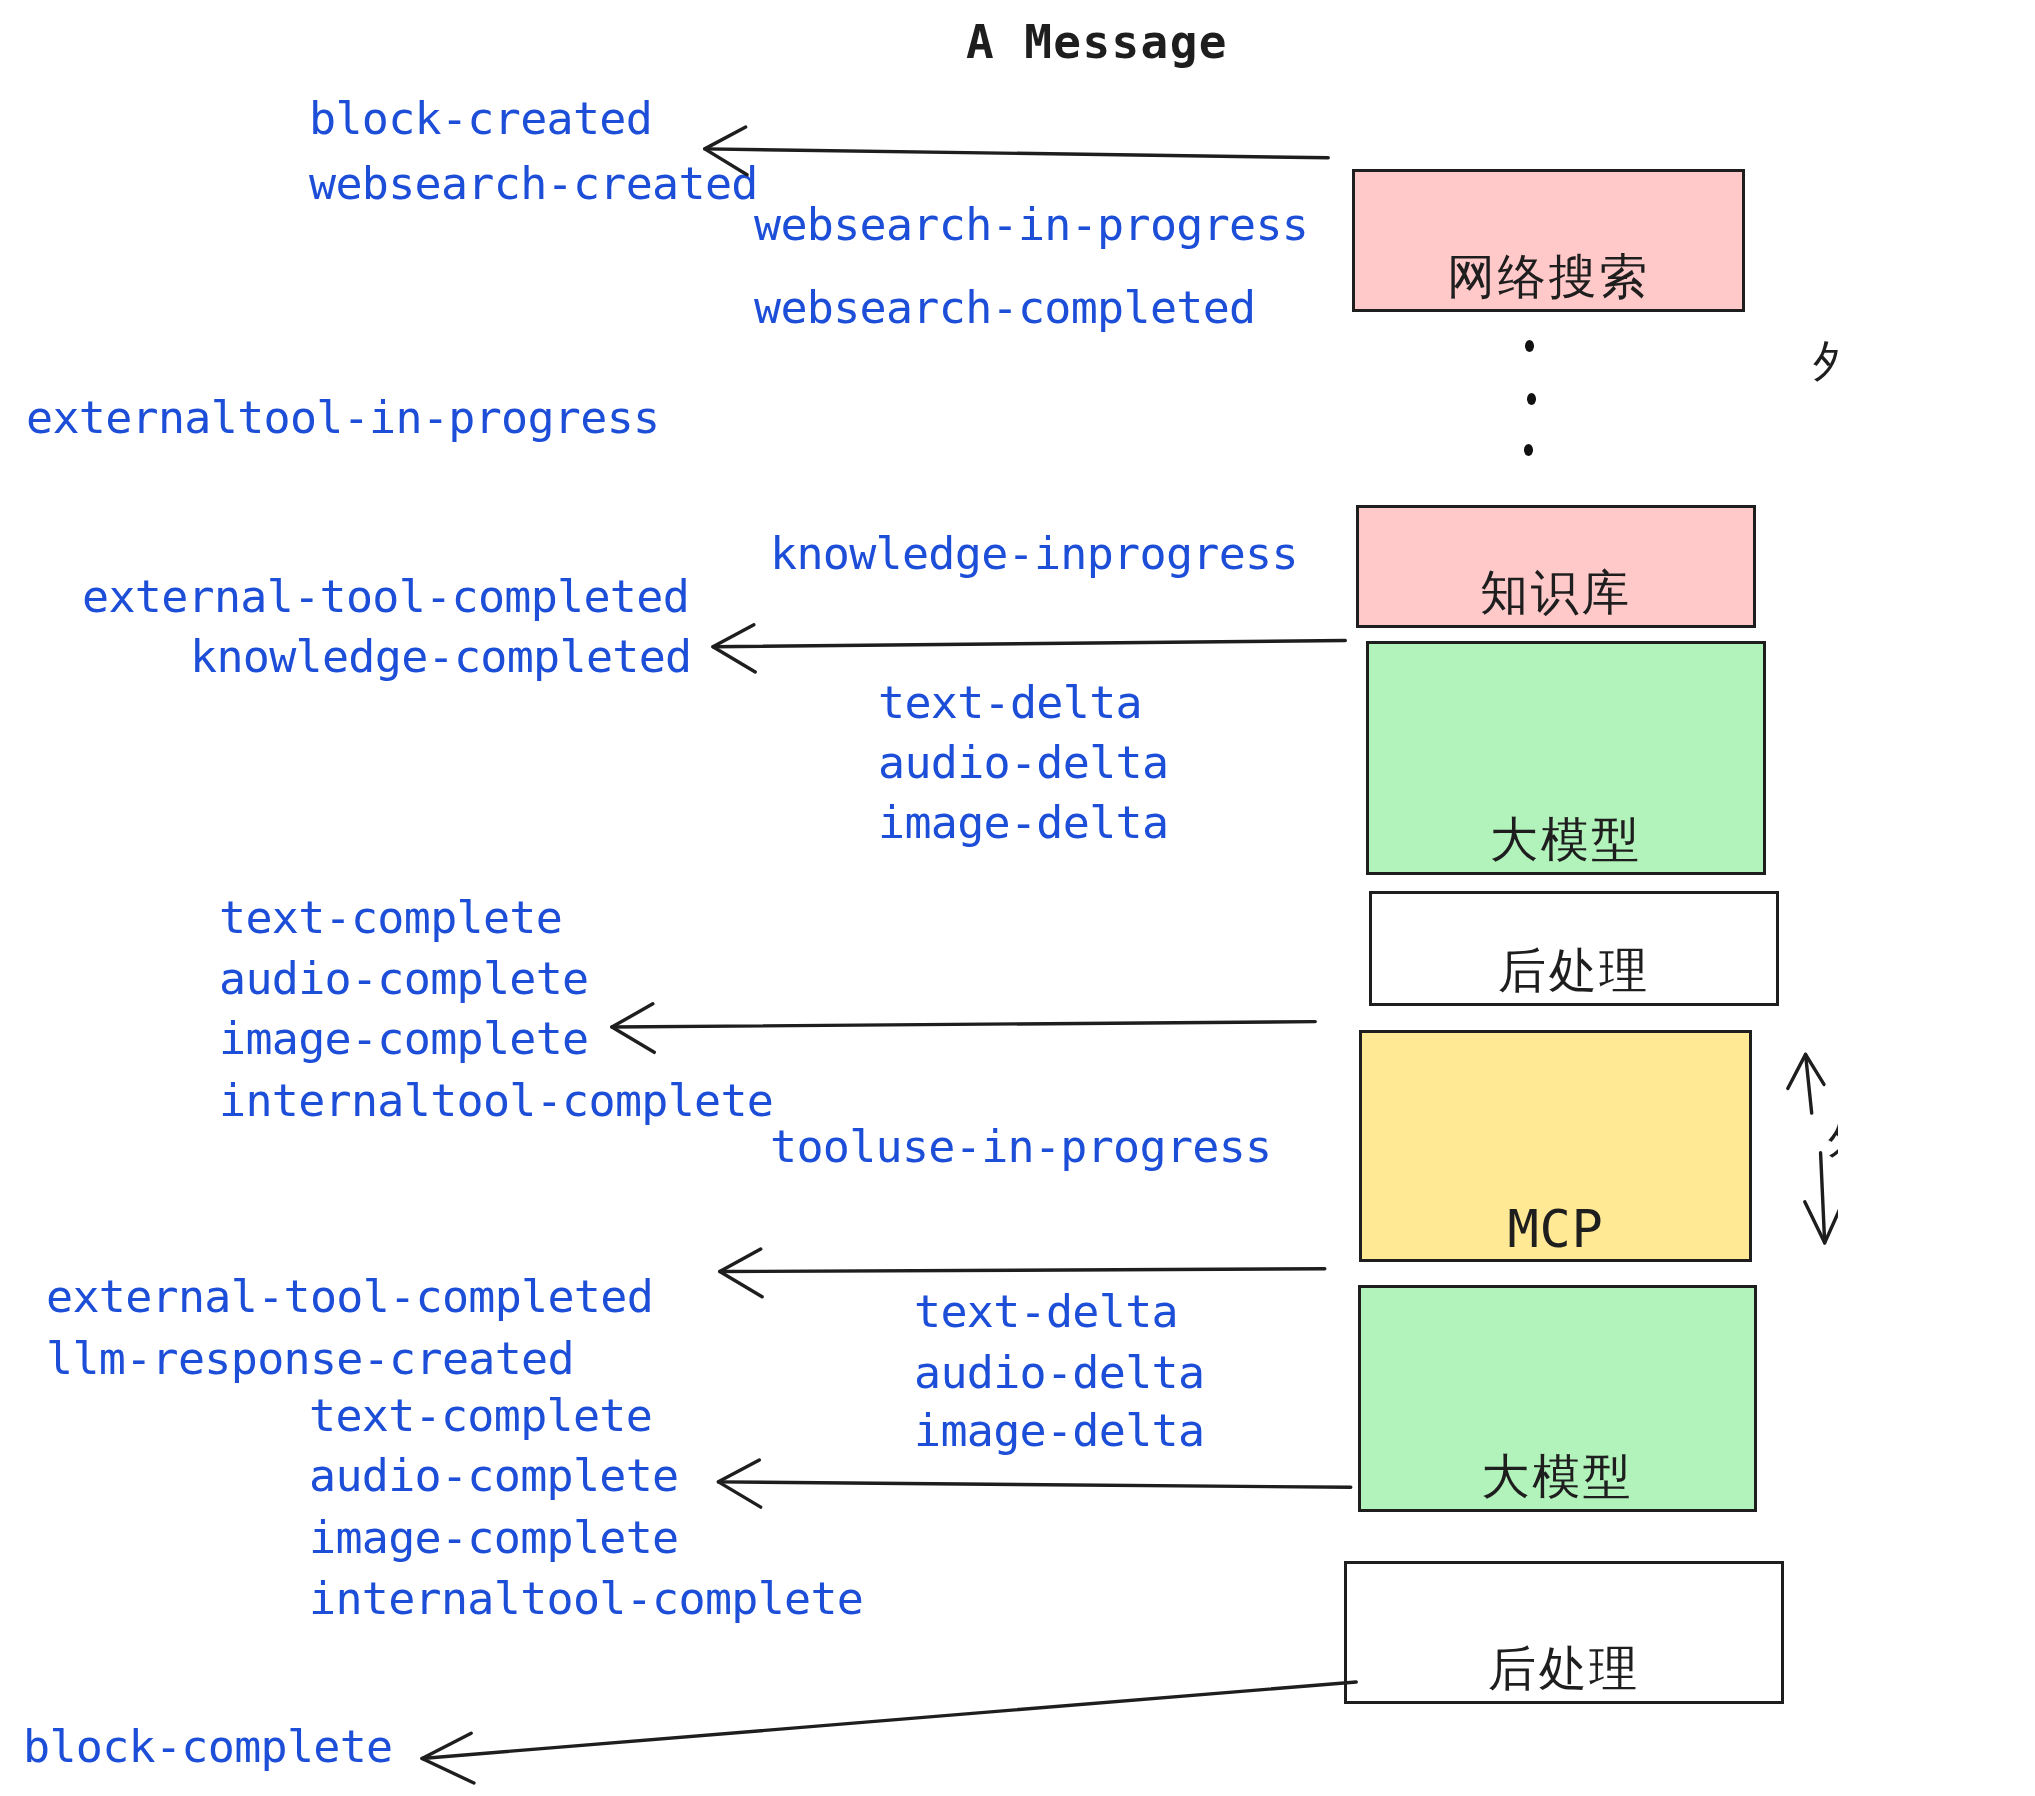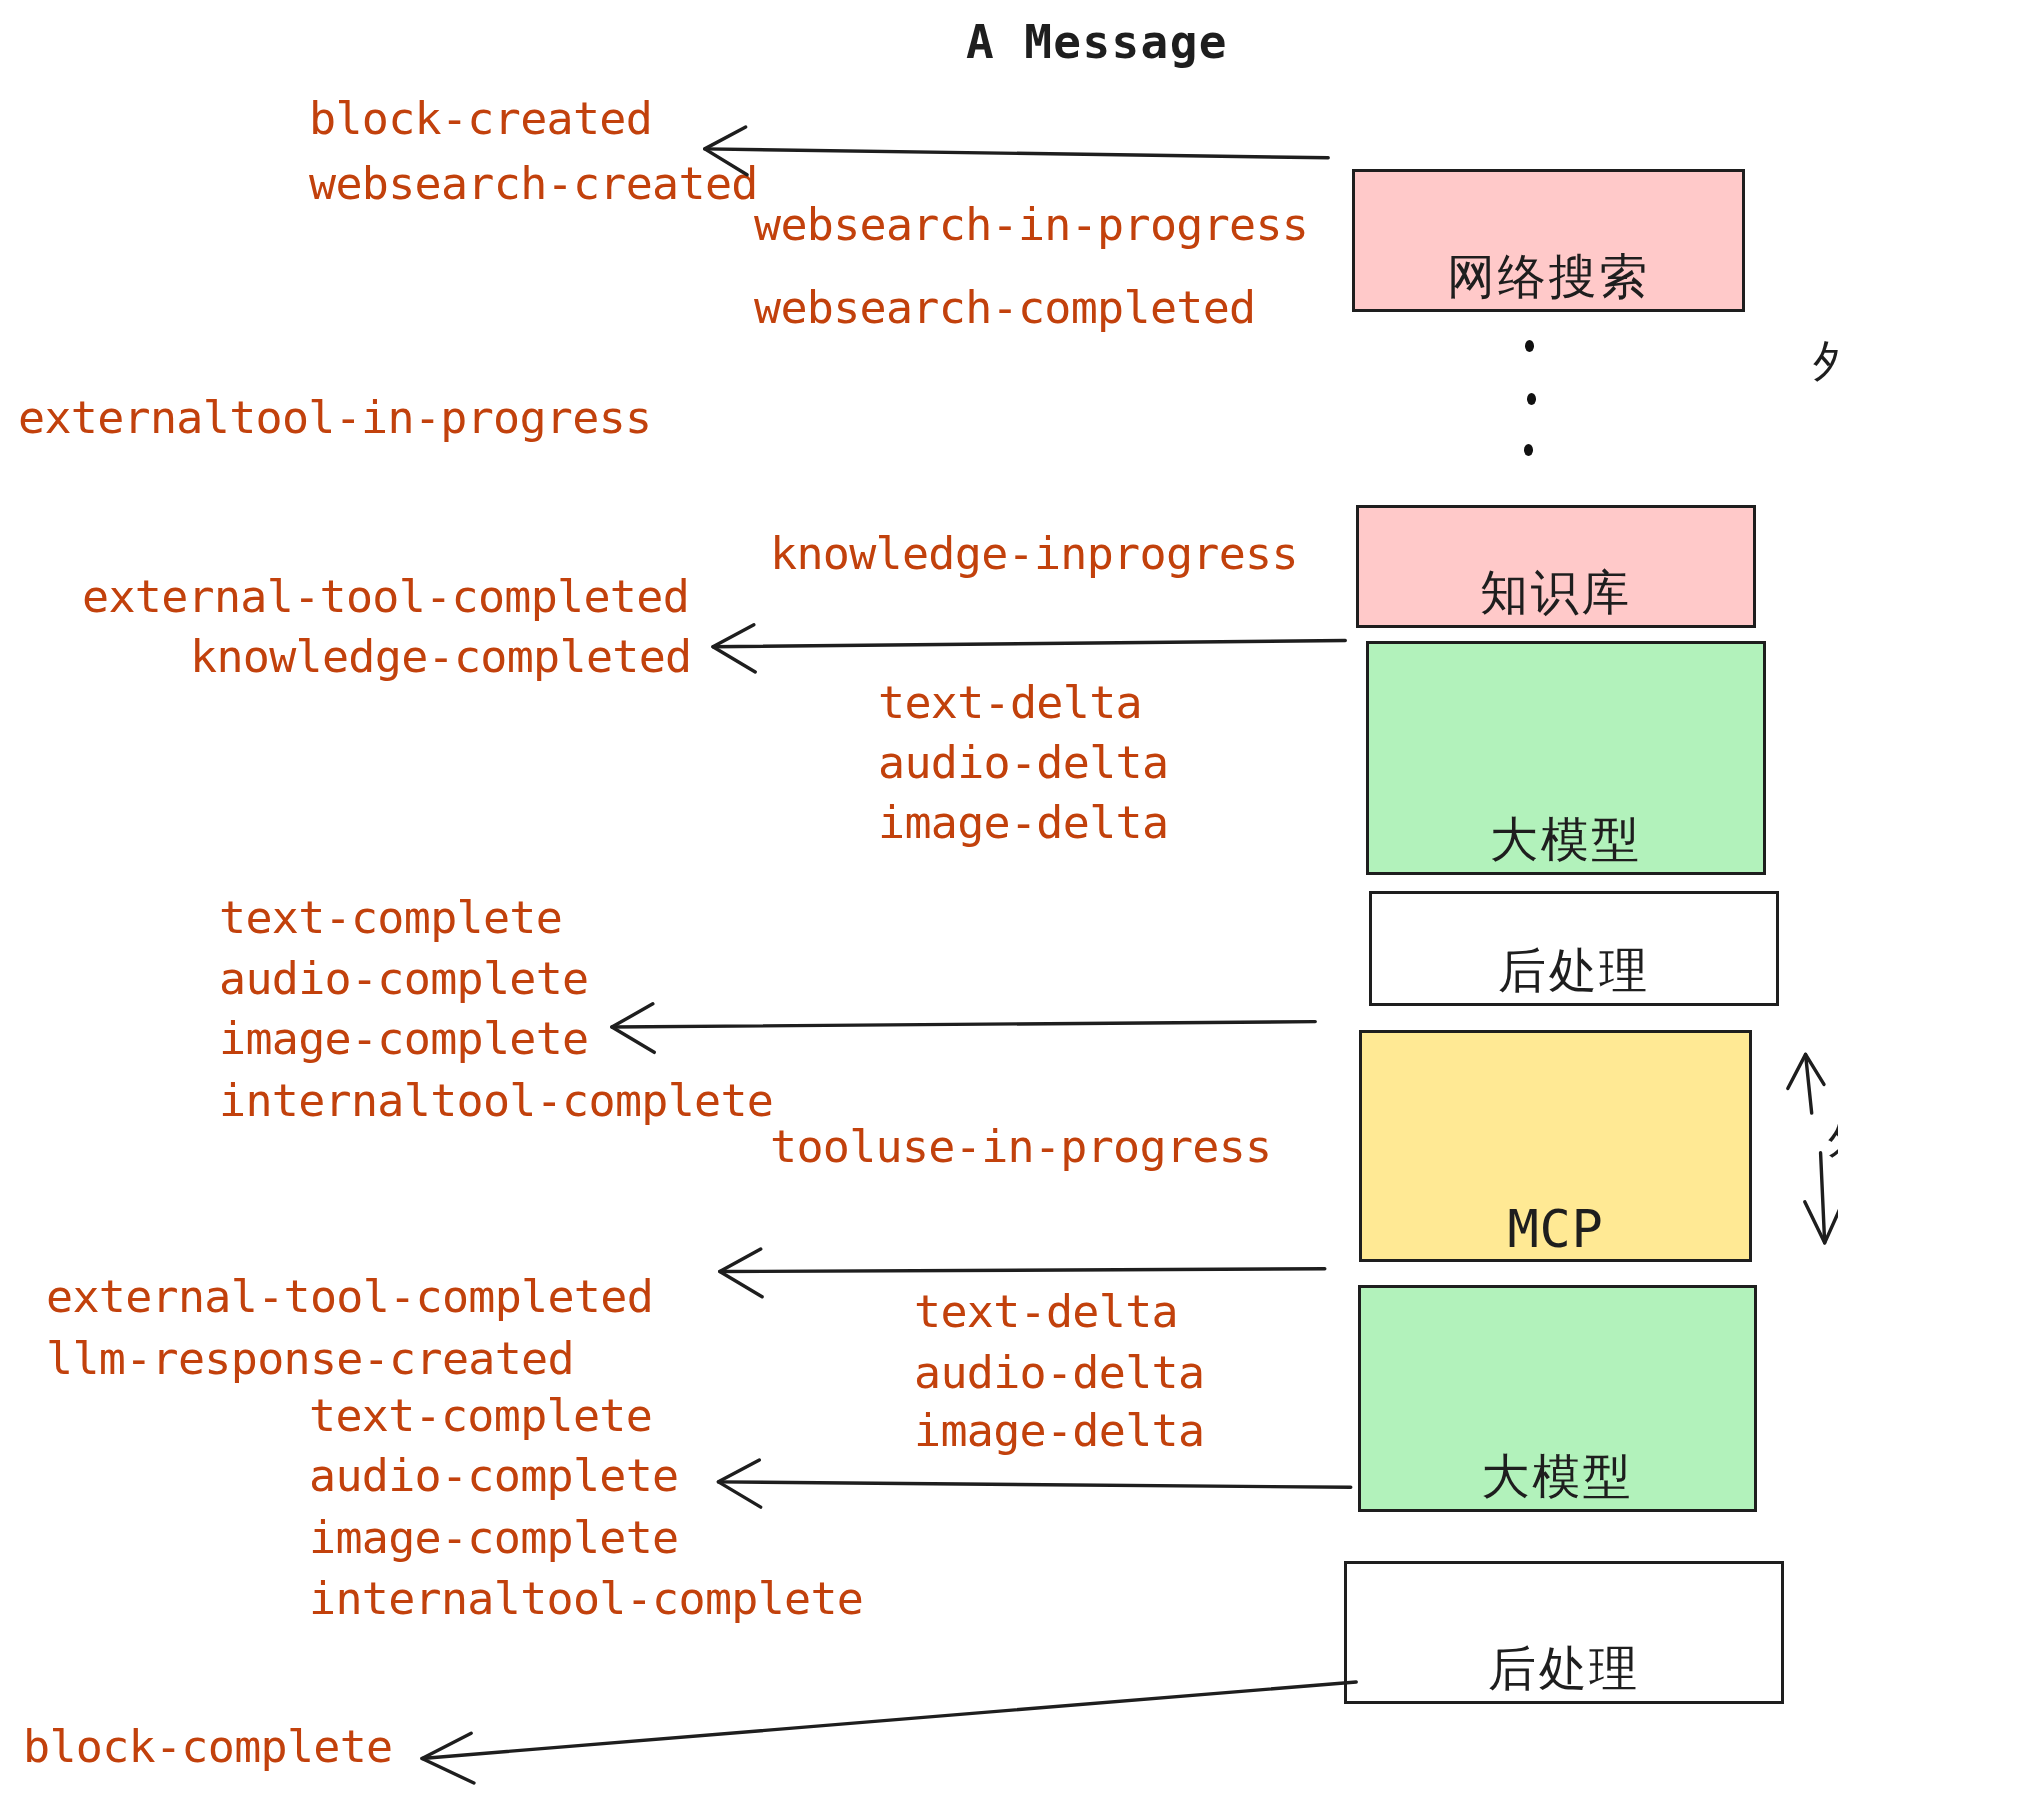--- a/index.html
+++ b/index.html
@@ -10,21 +10,21 @@
     overflow:hidden;
     font-family:"DejaVu Sans Mono", monospace;
     color:#1e1e1e;
   }
   .evt{
     position:absolute;
     font-size:45px;
     line-height:1;
     white-space:nowrap;
     letter-spacing:-0.7px;
-    color:#c2410c;
+    color:#1d4ed8;
   }
   .title{
     position:absolute;
     left:966px;top:15px;
     font-size:46px;
     font-weight:bold;
     letter-spacing:1.4px;
     white-space:nowrap;
   }
   .box{
@@ -68,21 +68,21 @@
   }
   #dots .dot:nth-child(1){left:1525px;top:340px;}
   #dots .dot:nth-child(2){left:1527px;top:393px;}
   #dots .dot:nth-child(3){left:1524px;top:444px;}
   #arrows{position:absolute;left:0;top:0;pointer-events:none;}
   
   #e0 {left:309px; top:96px;}
   #e1 {left:309px; top:161px;}
   #e2 {left:754px;top:202px;}
   #e3 {left:754px;top:285px;}
-  #e4 {left:18px;  top:395px;}
+  #e4 {left:26px;  top:395px;}
   #e5 {left:770px;top:531px;}
   #e6 {left:82px; top:574px;}
   #e7 {left:190px; top:634px;}
   #e8 {left:878px;top:680px;}
   #e9 {left:878px;top:740px;}
   #e10{left:878px;top:800px;}
   #e11{left:219px; top:895px;}
   #e12{left:219px; top:956px;}
   #e13{left:219px; top:1016px;}
   #e14{left:219px; top:1078px;}

